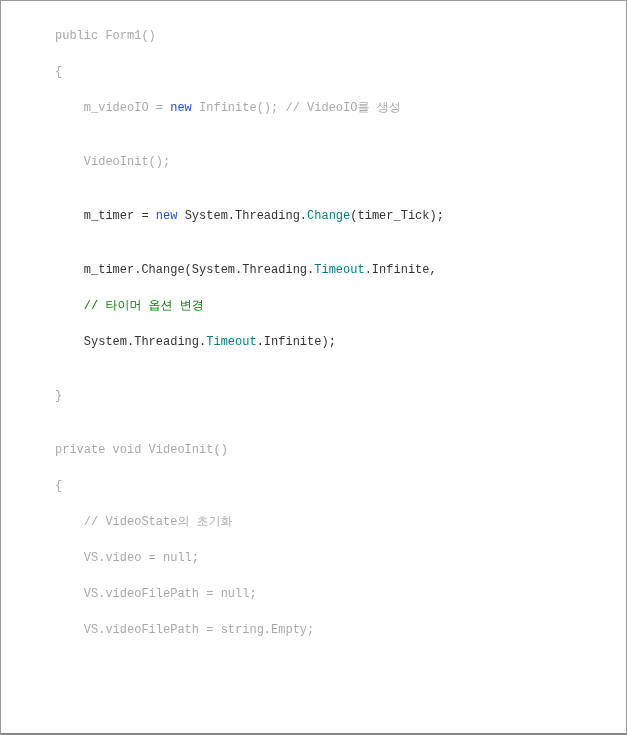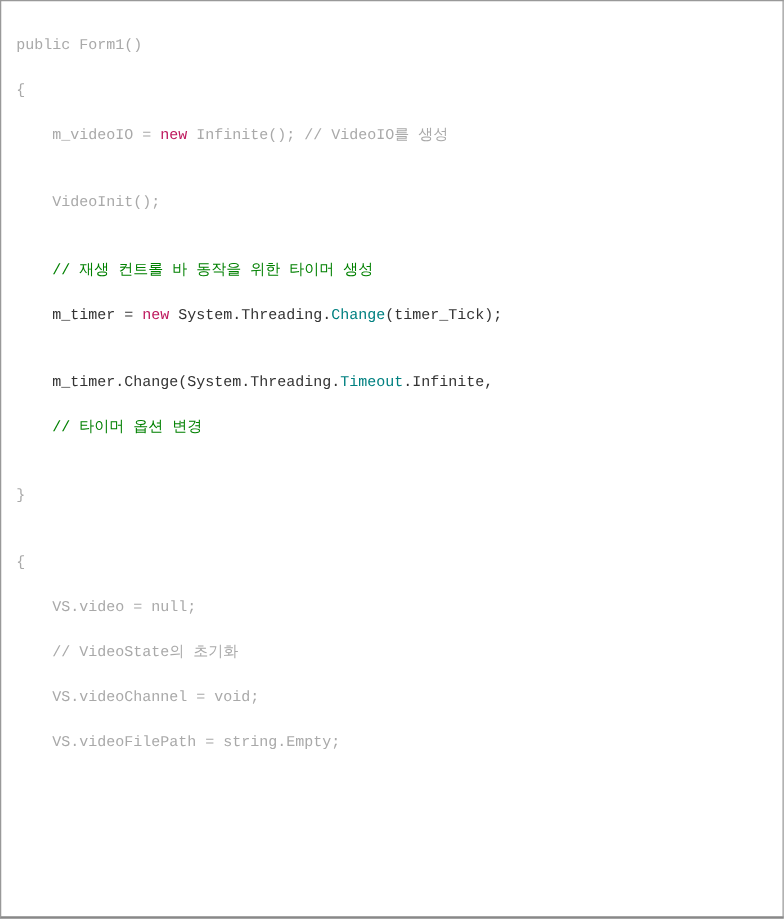--- a/index.html
+++ b/index.html
@@ -19,54 +19,56 @@
       border-bottom: 2px solid #888;
     }
     .code-container {
       white-space: pre;
       color: #a9a9a9;
     }
     .black {
       color: #333;
     }
     .blue {
-      color: #be185d;
+      color: #1d4ed8;
     }
     .teal {
       color: #008080;
     }
     .green {
       color: #008000;
     }
     .line {
       display: block;
+      margin-left: 42px;
     }
   </style>
 </head>
 <body>
 
 <div class="code-container">
 <span class="line">public Form1()</span>
 <span class="line">{</span>
 <span class="line"><span>    m_videoIO = </span><span class="blue">new</span><span> Infinite(); // VideoIO를 생성</span></span>
 <span class="line"></span>
 <span class="line">    VideoInit();</span>
 <span class="line"></span>
-<span class="line black"><span>    </span><span class="green">// 재생 컨트롤 바 동작을 위한 타이머 생성</span></span>
 <span class="line black"><span>    m_timer = </span><span class="blue">new</span><span> System.Threading.</span><span class="teal">Change</span><span>(timer_Tick);</span></span>
 <span class="line"></span>
 <span class="line black"><span>    m_timer.Change(System.Threading.</span><span class="teal">Timeout</span><span>.Infinite,</span></span>
 <span class="line black"><span>    </span><span class="green">// 타이머 옵션 변경</span></span>
+<span class="line black"><span>    System.Threading.</span><span class="teal">Timeout</span><span>.Infinite);</span></span>
 <span class="line"></span>
 <span class="line">}</span>
 <span class="line"></span>
+<span class="line">private void VideoInit()</span>
 <span class="line">{</span>
+<span class="line">    // VideoState의 초기화</span>
 <span class="line">    VS.video = null;</span>
-<span class="line">    // VideoState의 초기화</span>
-<span class="line">    VS.videoChannel = void;</span>
+<span class="line">    VS.videoFilePath = null;</span>
 <span class="line">    VS.videoFilePath = string.Empty;</span>
 
 
 
 
 <span class="line"></span>
 
 
 
 

